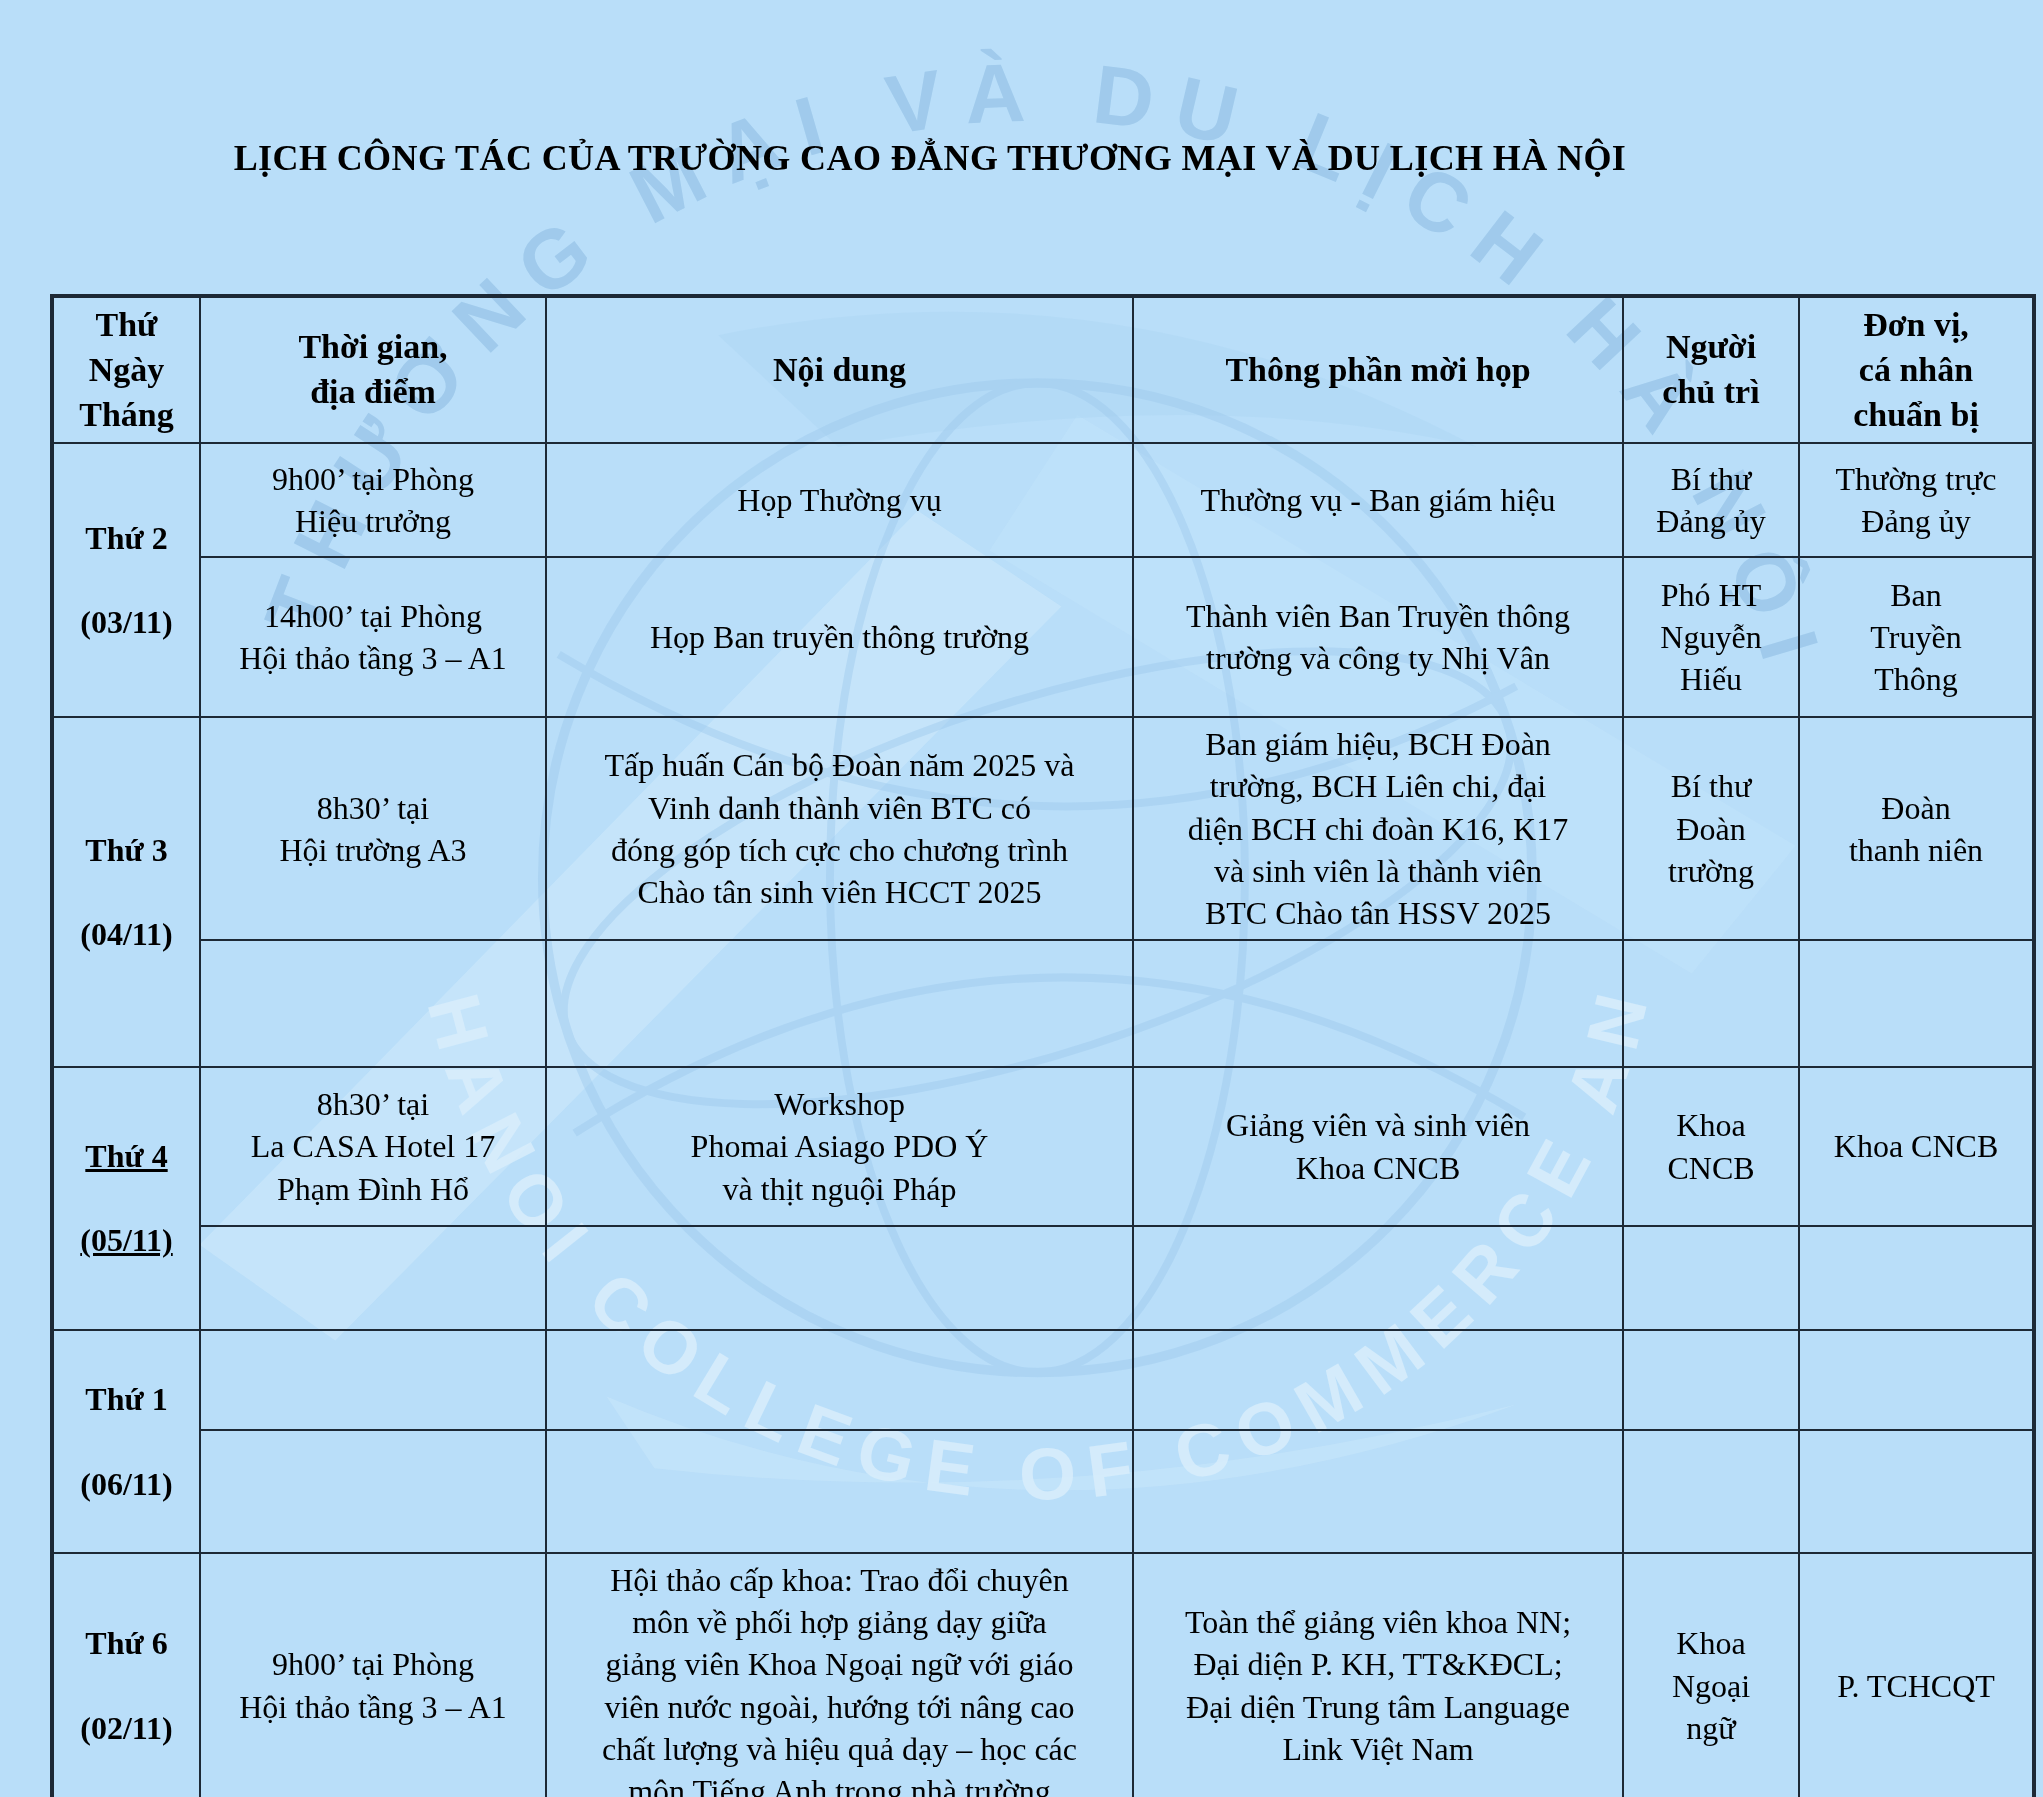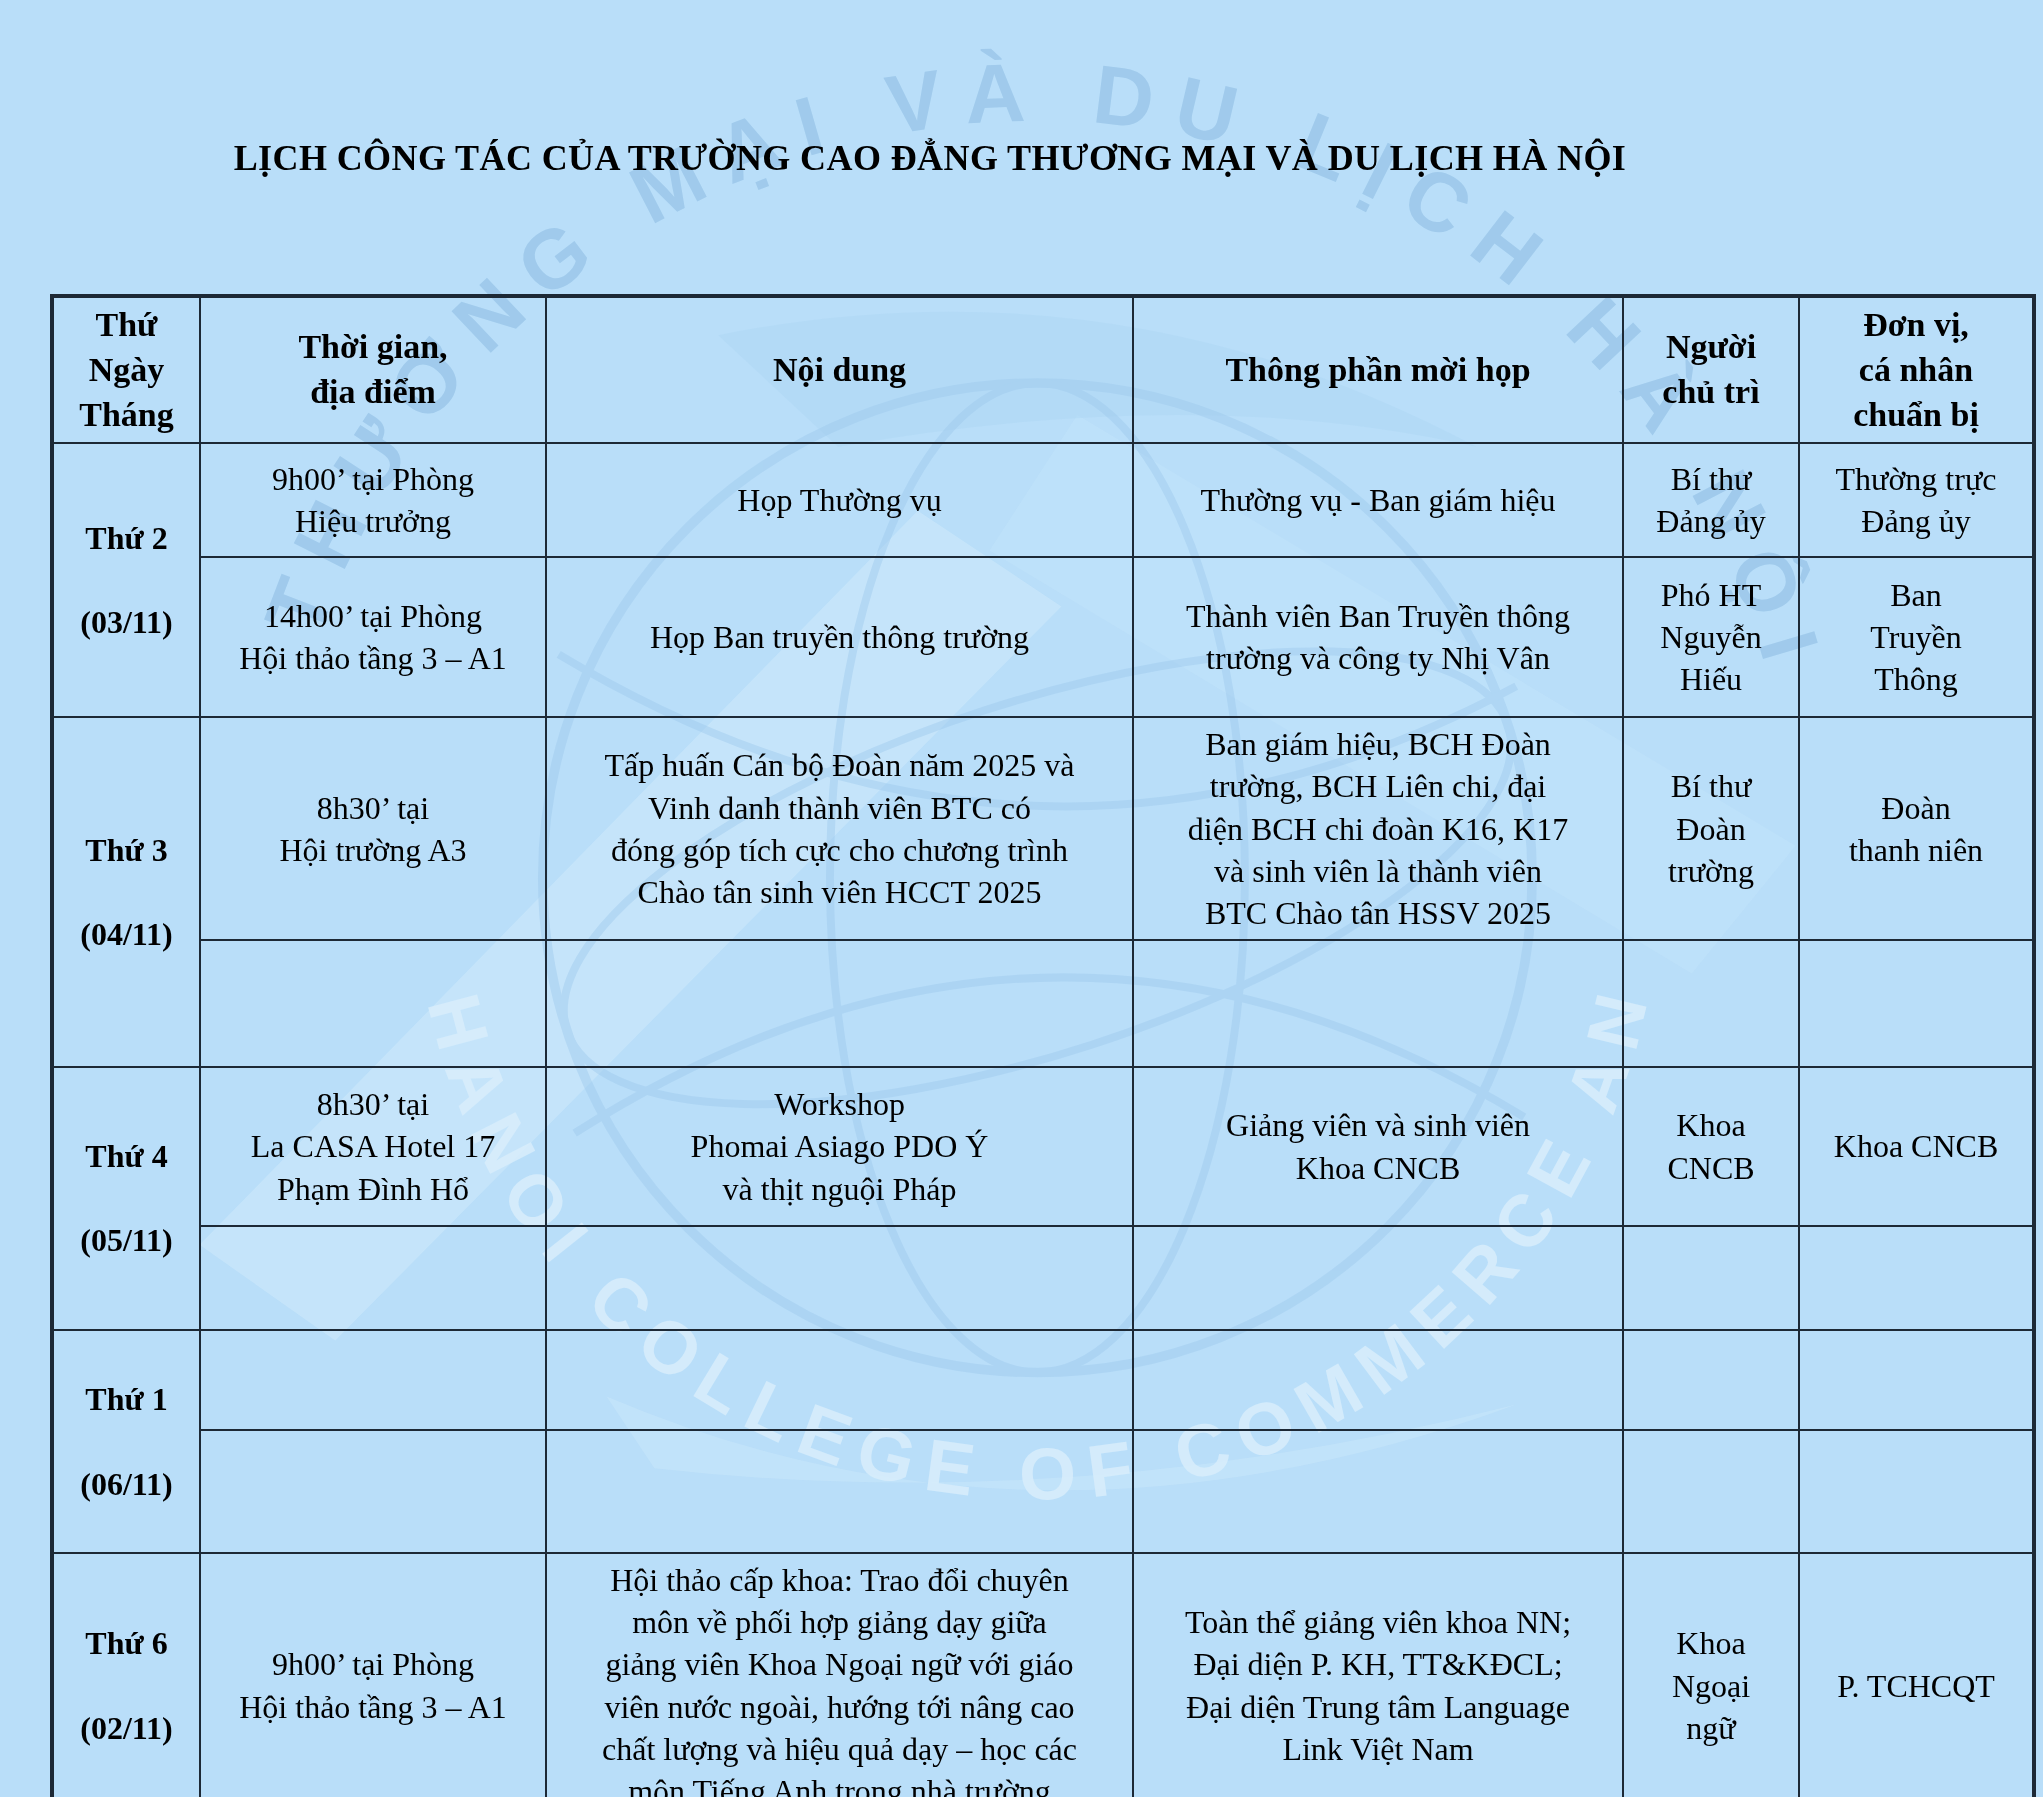--- a/index.html
+++ b/index.html
@@ -49,21 +49,21 @@
   tr.h128 > td{height:102px;}
   tr.h187 > td{height:149px;}
   tr.h253 > td{height:202px;}
   tr.h144 > td{height:115px;}
   tr.h185 > td{height:148px;}
   tr.h115 > td{height:92px;}
   tr.h110 > td{height:88px;}
   tr.h140 > td{height:112px;}
   tr.h295 > td{height:235px;}
   td.day-t3{padding-bottom:120px;}
-  td.day-t4{padding-bottom:96px;}
+  td.day-t4{padding-bottom:96px;text-decoration:underline;}
   td.day-t6{padding-bottom:48px;}
 </style>
 </head>
 <body>
 
 <div class="wm">
   <svg width="2043" height="1797" viewBox="0 0 2560 2252" xmlns="http://www.w3.org/2000/svg">
     <defs>
       <path id="arcTop" d="M 371,903 A 950 950 0 0 1 2229,903" fill="none"></path>
       <path id="arcBottom" d="M 532,1235 A 780 780 0 0 0 2068,1235" fill="none"></path>

